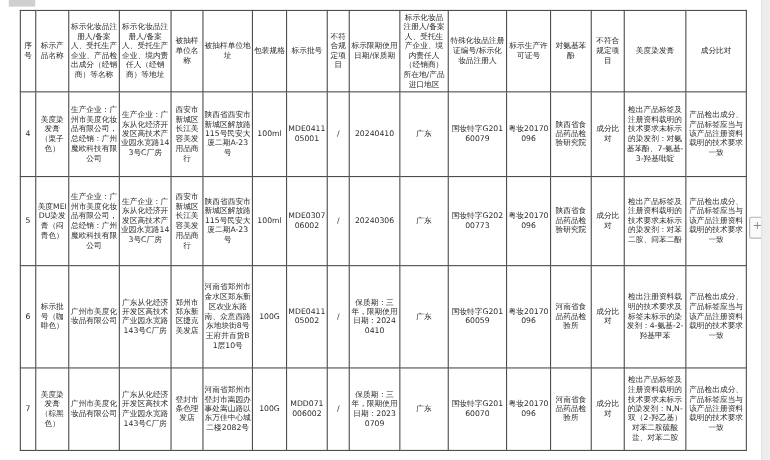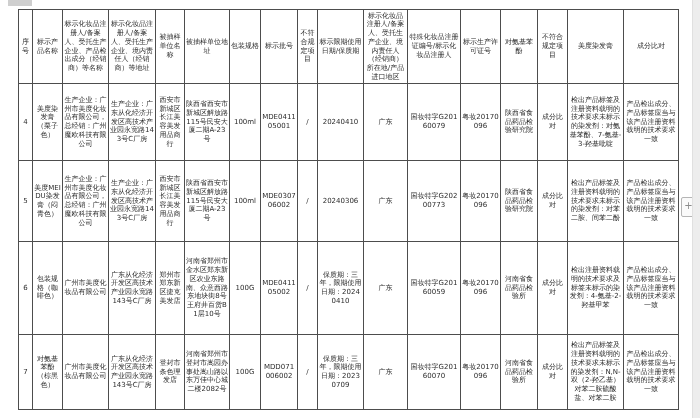--- a/index.html
+++ b/index.html
@@ -118,40 +118,40 @@
           <td>广东</td>
           <td>国妆特字G20200773</td>
           <td>粤妆20170096</td>
           <td>陕西省食品药品检验研究院</td>
           <td>成分比对</td>
           <td>检出产品标签及注册资料载明的技术要求未标示的染发剂：对苯二胺、间苯二酚</td>
           <td>产品检出成分、产品标签应当与该产品注册资料载明的技术要求一致</td>
         </tr>
         <tr>
           <td>6</td>
-          <td>包装规格（咖啡色）</td>
+          <td>标示批号（咖啡色）</td>
           <td>广州市美度化妆品有限公司</td>
           <td>广东从化经济开发区高技术产业园永宽路143号C厂房</td>
           <td>郑州市郑东新区捷克美发店</td>
           <td>河南省郑州市金水区郑东新区农业东路南、众意西路东地块街8号王府井百货B1层10号</td>
           <td>100G</td>
           <td>MDE041105002</td>
           <td>/</td>
           <td>保质期：三年，限期使用日期：20240410</td>
           <td>广东</td>
           <td>国妆特字G20160059</td>
           <td>粤妆20170096</td>
           <td>河南省食品药品检验所</td>
           <td>成分比对</td>
           <td>检出注册资料载明的技术要求及标签未标示的染发剂：4-氨基-2-羟基甲苯</td>
           <td>产品检出成分、产品标签应当与该产品注册资料载明的技术要求一致</td>
         </tr>
         <tr>
           <td>7</td>
-          <td>对氨基苯酚（棕黑色）</td>
+          <td>美度染发膏（棕黑色）</td>
           <td>广州市美度化妆品有限公司</td>
           <td>广东从化经济开发区高技术产业园永宽路143号C厂房</td>
           <td>登封市条色理发店</td>
           <td>河南省郑州市登封市嵩园办事处嵩山路以东万佳中心城二楼2082号</td>
           <td>100G</td>
           <td>MDD071006002</td>
           <td>/</td>
           <td>保质期：三年，限期使用日期：20230709</td>
           <td>广东</td>
           <td>国妆特字G20160070</td>

